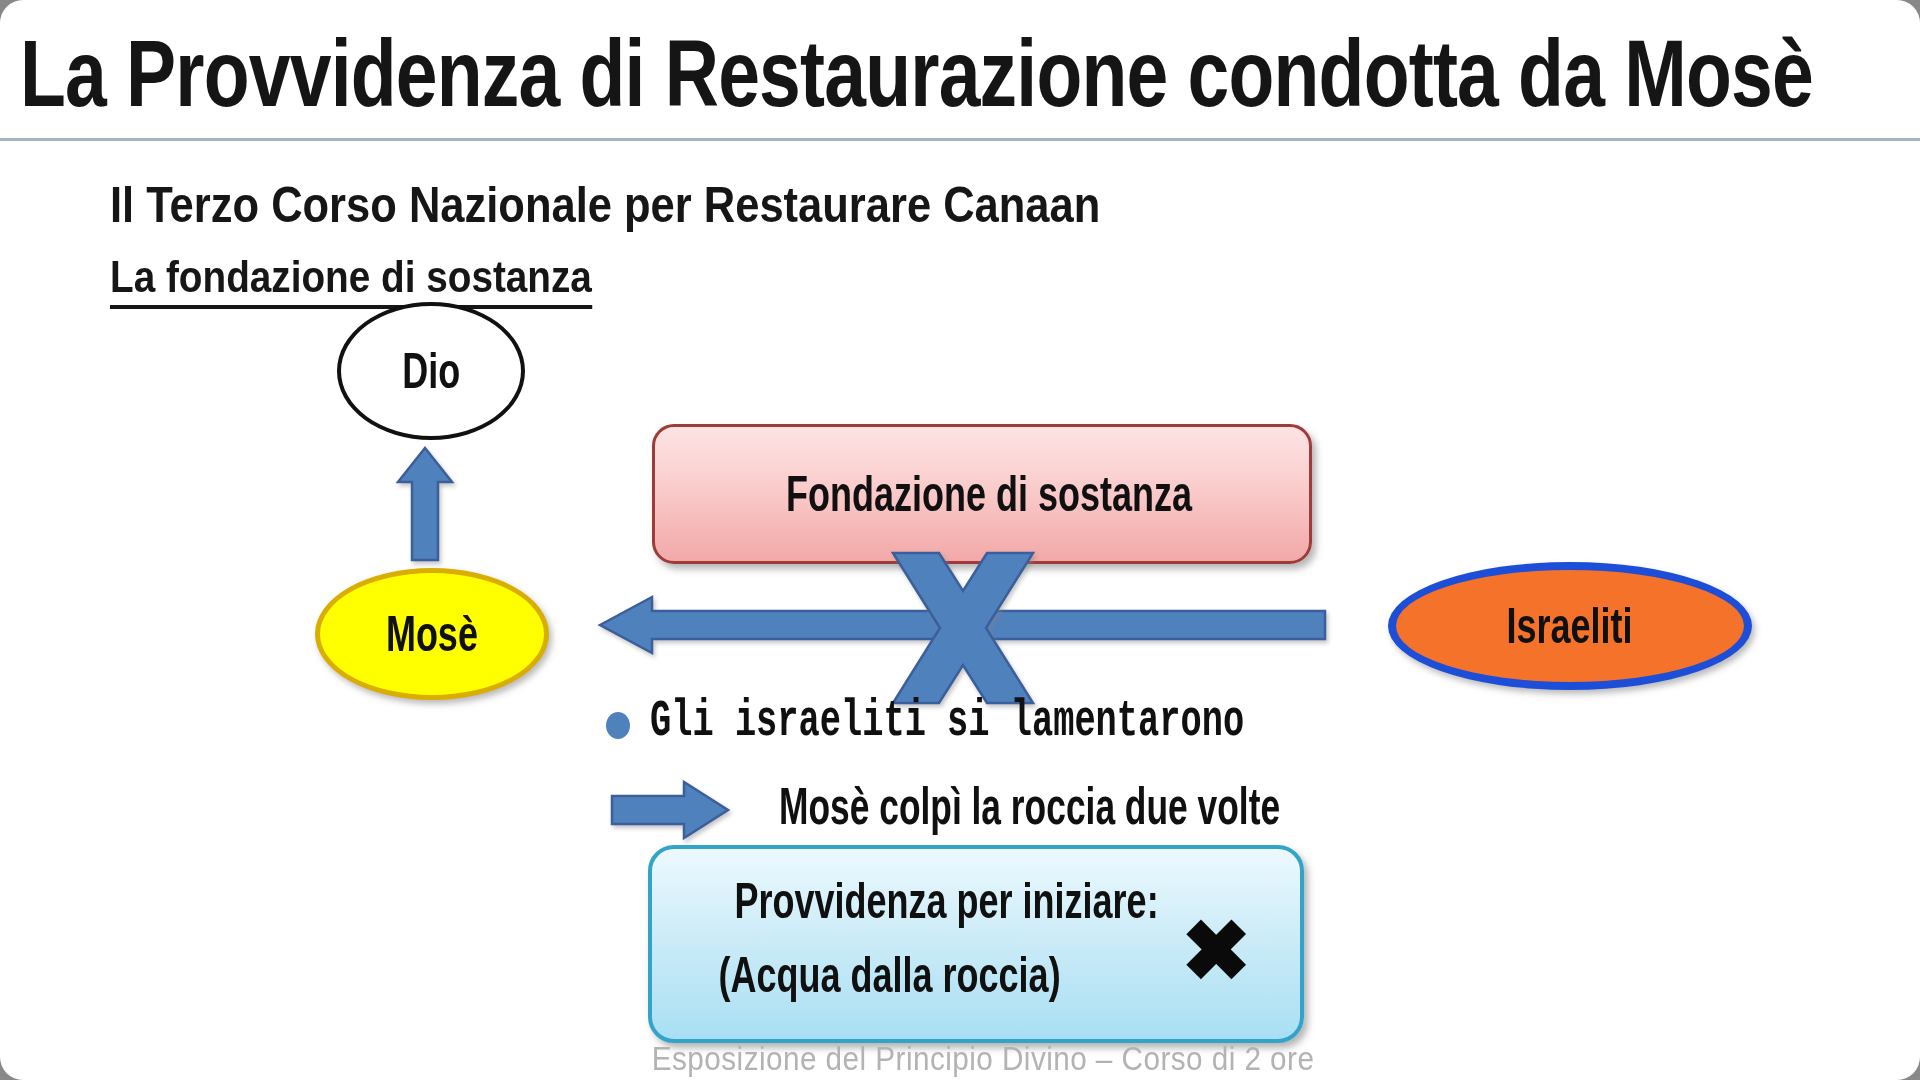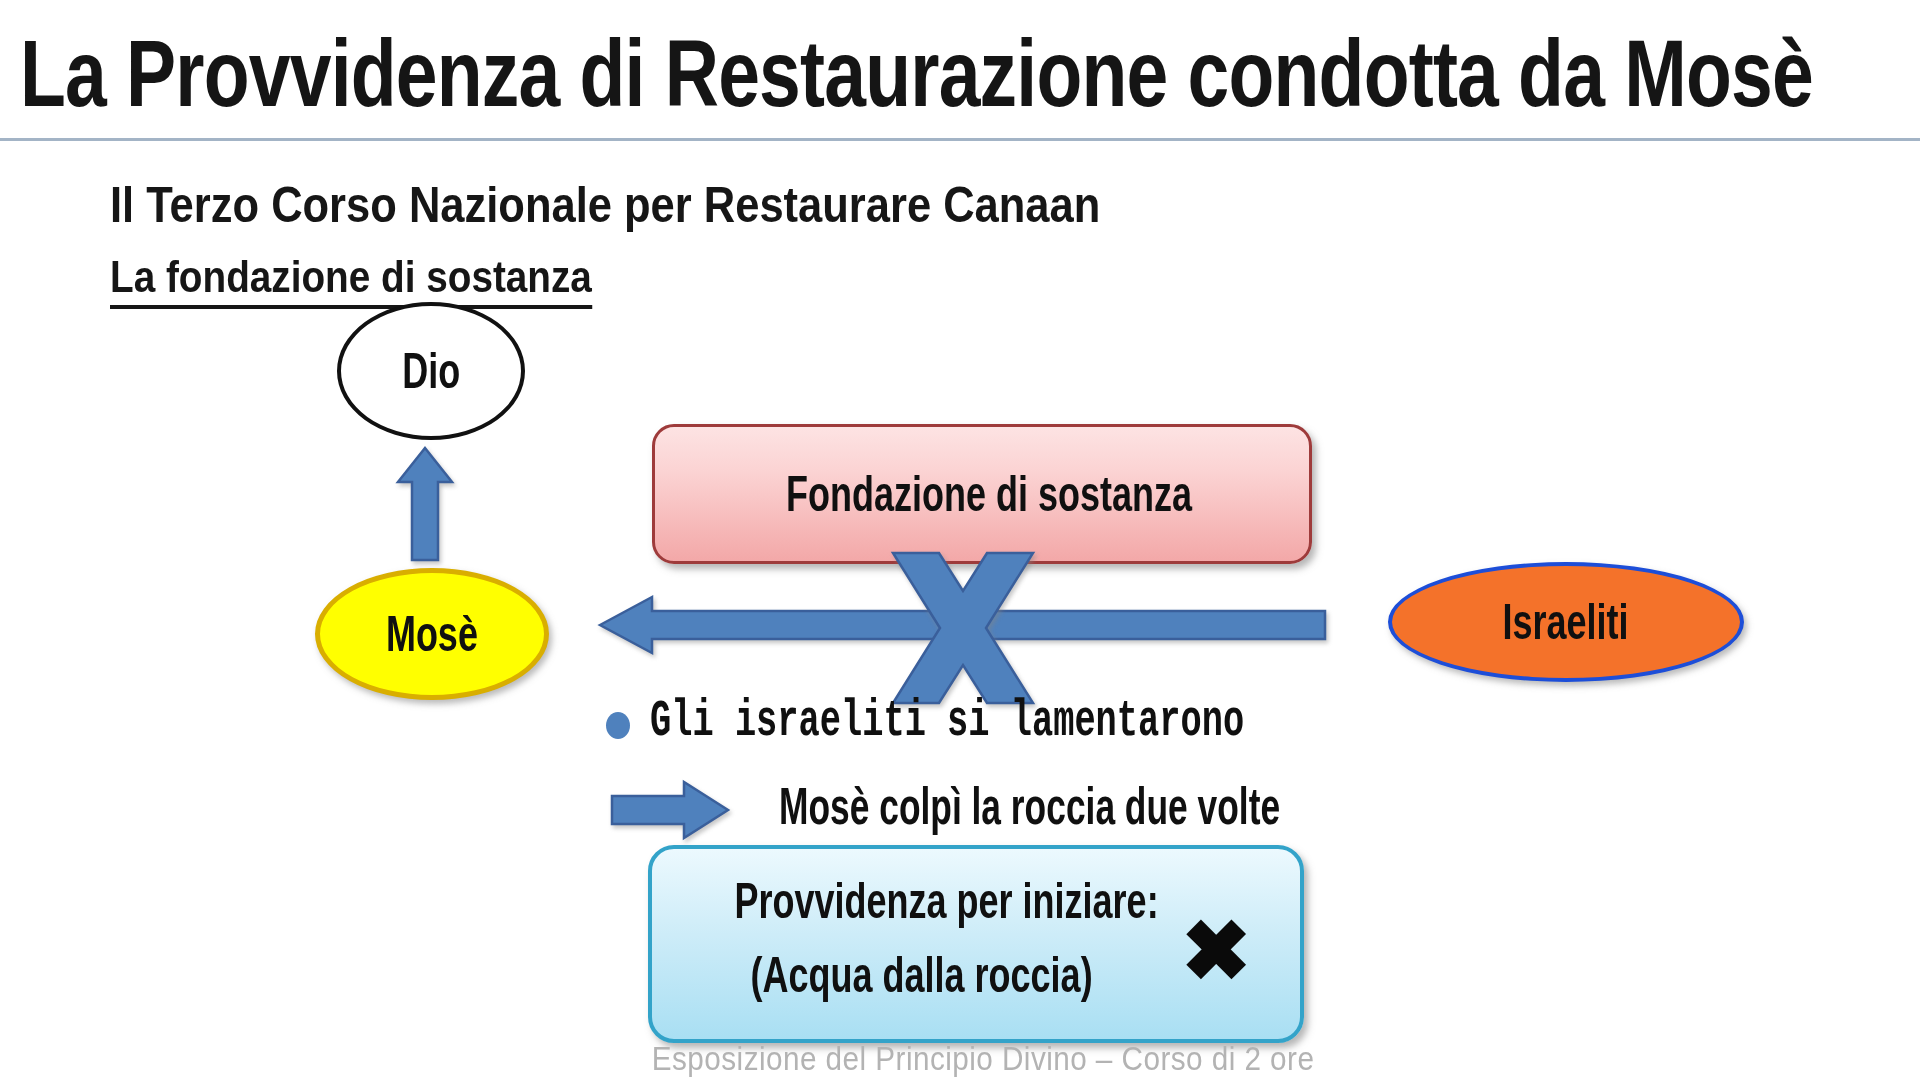--- a/index.html
+++ b/index.html
@@ -1,18 +1,18 @@
 <!DOCTYPE html>
 <html><head>
 <meta charset="utf-8">
 <style>
   html,body{margin:0;padding:0;background:#888;}
   .slide{
     position:relative;width:1920px;height:1080px;background:#ffffff;
-    overflow:hidden;font-family:"Liberation Sans",sans-serif;color:#111;
+    overflow:hidden;font-family:"Liberation Sans",sans-serif;color:#111;border-radius:23px;
   }
   
   .page-title{
     position:absolute;left:20px;top:24px;font-size:95px;font-weight:bold;
     line-height:1.05;white-space:nowrap;color:#151515;
     transform:scaleX(.79);transform-origin:0 50%;letter-spacing:-1px;
   }
   .title-divider{
     position:absolute;left:0;top:138px;width:1920px;height:3px;background:#a3b4c6;
   }
@@ -35,42 +35,42 @@
     position:absolute;border-radius:50%;display:flex;align-items:center;justify-content:center;
   }
   .dio{
     left:337px;top:302px;width:180px;height:130px;background:#ffffff;border:4px solid #111;text-align:center;
   }
   .mose{
     left:315px;top:568px;width:224px;height:122px;background:#ffff00;border:5px solid #d9ae00;
     box-shadow:3px 4px 6px rgba(120,120,120,.5);
   }
   .israeliti{
-    left:1388px;top:562px;width:348px;height:112px;background:#f4722a;border:4px solid #1d4ed8;
+    left:1388px;top:562px;width:348px;height:112px;background:#f4722a;border:8px solid #1d4ed8;
     box-shadow:3px 4px 6px rgba(120,120,120,.5);
   }
   
   .box{
     position:absolute;display:flex;align-items:center;justify-content:center;
     box-shadow:4px 5px 7px rgba(110,110,110,.5);
   }
   .fondazione{
     left:652px;top:424px;width:640px;height:134px;border-radius:22px;
     border:3px solid #9e3b3b;
     background:linear-gradient(180deg,#fde3e3 0%,#fbd2d2 35%,#f3a8a8 100%);
     padding-left:14px;
   }
   .provvidenza{
     left:648px;top:845px;width:648px;height:190px;border-radius:26px;
     border:4px solid #33a3c9;
     background:linear-gradient(180deg,#ecf9fe 0%,#cdecf8 45%,#a9dff3 100%);
     flex-direction:column;justify-content:center;align-items:flex-start;
   }
   .provvidenza .lines{
-    width:540px;text-align:center;line-height:62px;
+    width:540px;line-height:62px;
   }
   .black-cross{
     position:absolute;left:529px;top:60px;font-size:84px;line-height:84px;
     font-weight:bold;color:#0a0a0a;
   }
   
   svg.shape{position:absolute;overflow:visible;filter:drop-shadow(2px 3px 2px rgba(130,130,130,.45));}
   .up-arrow{left:398px;top:448px;}
   .left-arrow{left:600px;top:597px;}
   .cross-x{left:893px;top:553px;}

